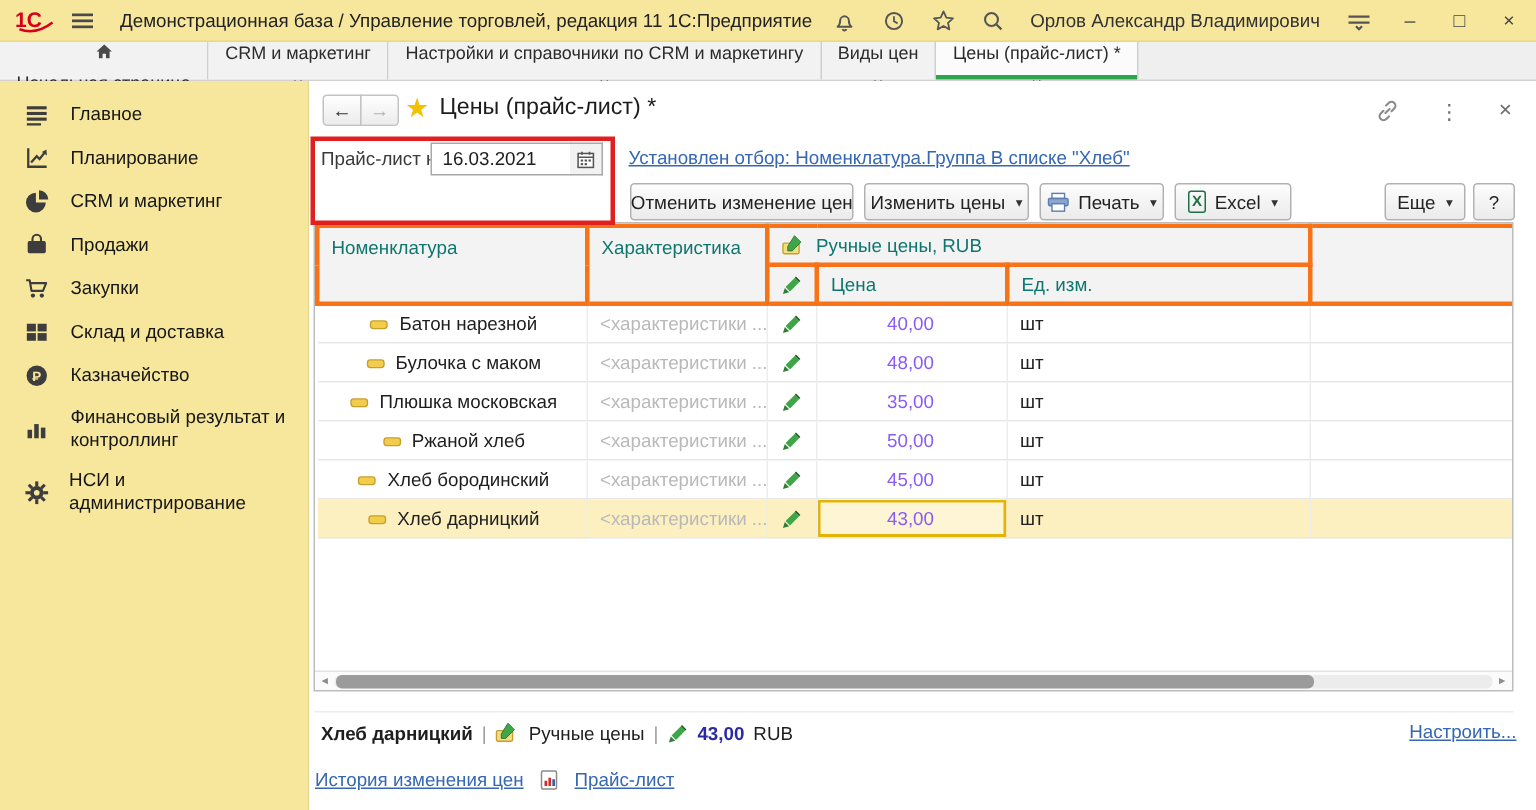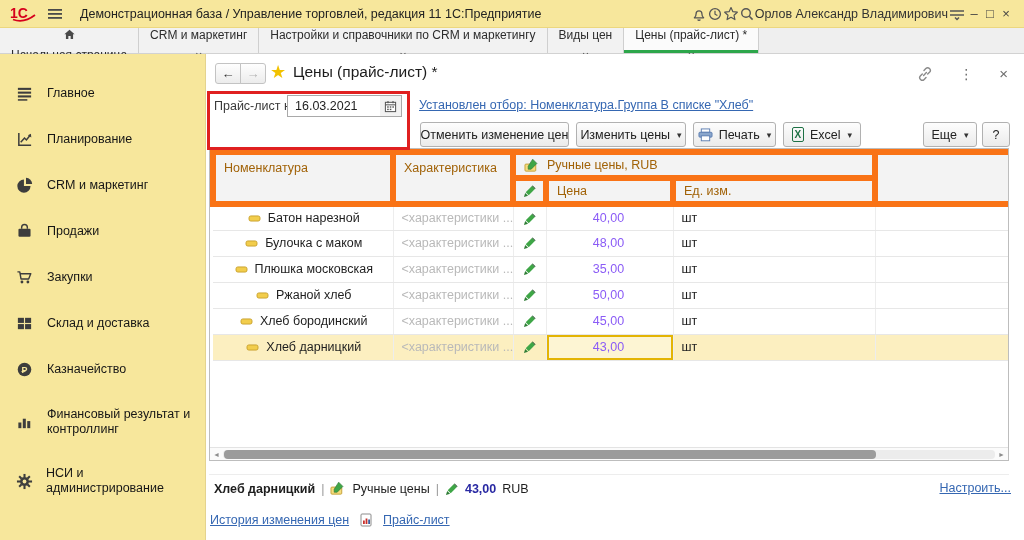--- a/index.html
+++ b/index.html
@@ -11,42 +11,42 @@
   }
   .ic { display:inline-block; vertical-align:middle; flex:0 0 auto; }
 
   
   .topbar {
     position:absolute; left:0; top:0; width:1024px; height:28px;
     background:#f7e79c; display:flex; align-items:center; padding:0 10px; gap:9px;
     border-bottom:1px solid #ecd77f;
   }
   .topbar .win-title { font-size:12.5px; color:#222; margin-left:8px; white-space:nowrap; }
-  .topbar-right { margin-left:auto; display:flex; align-items:center; }
+  .topbar-right { margin-left:auto; display:flex; align-items:center; gap:17px; }
   .topbar-right .uname { font-size:12.5px; color:#333; white-space:nowrap; }
   .winbtn { font-size:13px; color:#444; width:16px; text-align:center; cursor:default; }
 
   
   .tabbar {
     position:absolute; left:0; top:28px; width:1024px; height:26px;
     background:#efefef; border-bottom:1px solid #d2d2d2; display:flex; align-items:stretch;
   }
   .tab {
     display:flex; align-items:center; gap:7px; padding:0 11px; font-size:12px;
     color:#2c2c2c; background:#f2f2f2; border-right:1px solid #cfcfcf; white-space:nowrap;flex-direction:column;
   }
   .tab .tclose { color:#555; font-size:12px; }
   .tab.active { background:#fbfbfb; box-shadow:inset 0 -3px 0 #2da64b; }
 
   
   .sidebar {
     position:absolute; left:0; top:54px; width:205px; height:486px;
     background:#f7e79c; padding-top:8px;
   }
-  .side-item { display:flex; align-items:center; gap:13px; padding:6px 8px 6px 15px; color:#161616;margin-top:17px; }
+  .side-item { display:flex; align-items:center; gap:13px; padding:6px 8px 6px 15px; color:#161616; }
   .side-item .icwrap { width:19px; height:17px; display:flex; align-items:center; justify-content:center; }
   .side-item span.lbl { font-size:12.5px; line-height:15px; }
 
   
   .main {
     position:absolute; left:205px; top:54px; width:819px; height:486px;
     background:#fff; border-left:1px solid #e4d38f;
   }
   .nav-btns { position:absolute; left:9px; top:9px; display:flex; }
   .nav-btn {
@@ -103,21 +103,21 @@
   }
 
   
   .grid {
     position:absolute; left:3px; top:94px; width:800px; height:313px;
     border:1px solid #bdbdbd; background:#fff; overflow:hidden;
   }
   table.price { border-collapse:collapse; table-layout:fixed; width:798px; }
   table.price th, table.price td { font-size:12.5px; font-weight:normal; }
   thead th {
-    background:#f3f3f3; border:6px solid #f97316; color:#a16207; text-align:left;
+    background:#f3f3f3; border:3px solid #f97316; color:#0f766e; text-align:left;
     height:26px; padding:0 8px;
   }
   thead th.vspan { vertical-align:top; padding-top:6px; }
   thead .ghead { display:flex; align-items:center; gap:7px; }
   tbody td { border-right:1px solid #ededed; border-bottom:1px solid #e7e7e7; height:26px; padding:0 8px; background:#fff; }
   td.c-name  { padding-left:10px;text-align:center; }
   td.c-name .nm { margin-left:7px; }
   td.c-char  { color:#b9b9b9; white-space:nowrap; overflow:hidden; }
   td.c-pen   { text-align:center; padding:0; }
   td.c-price { text-align:center; color:#8b5cf6; padding-right:10px; }

